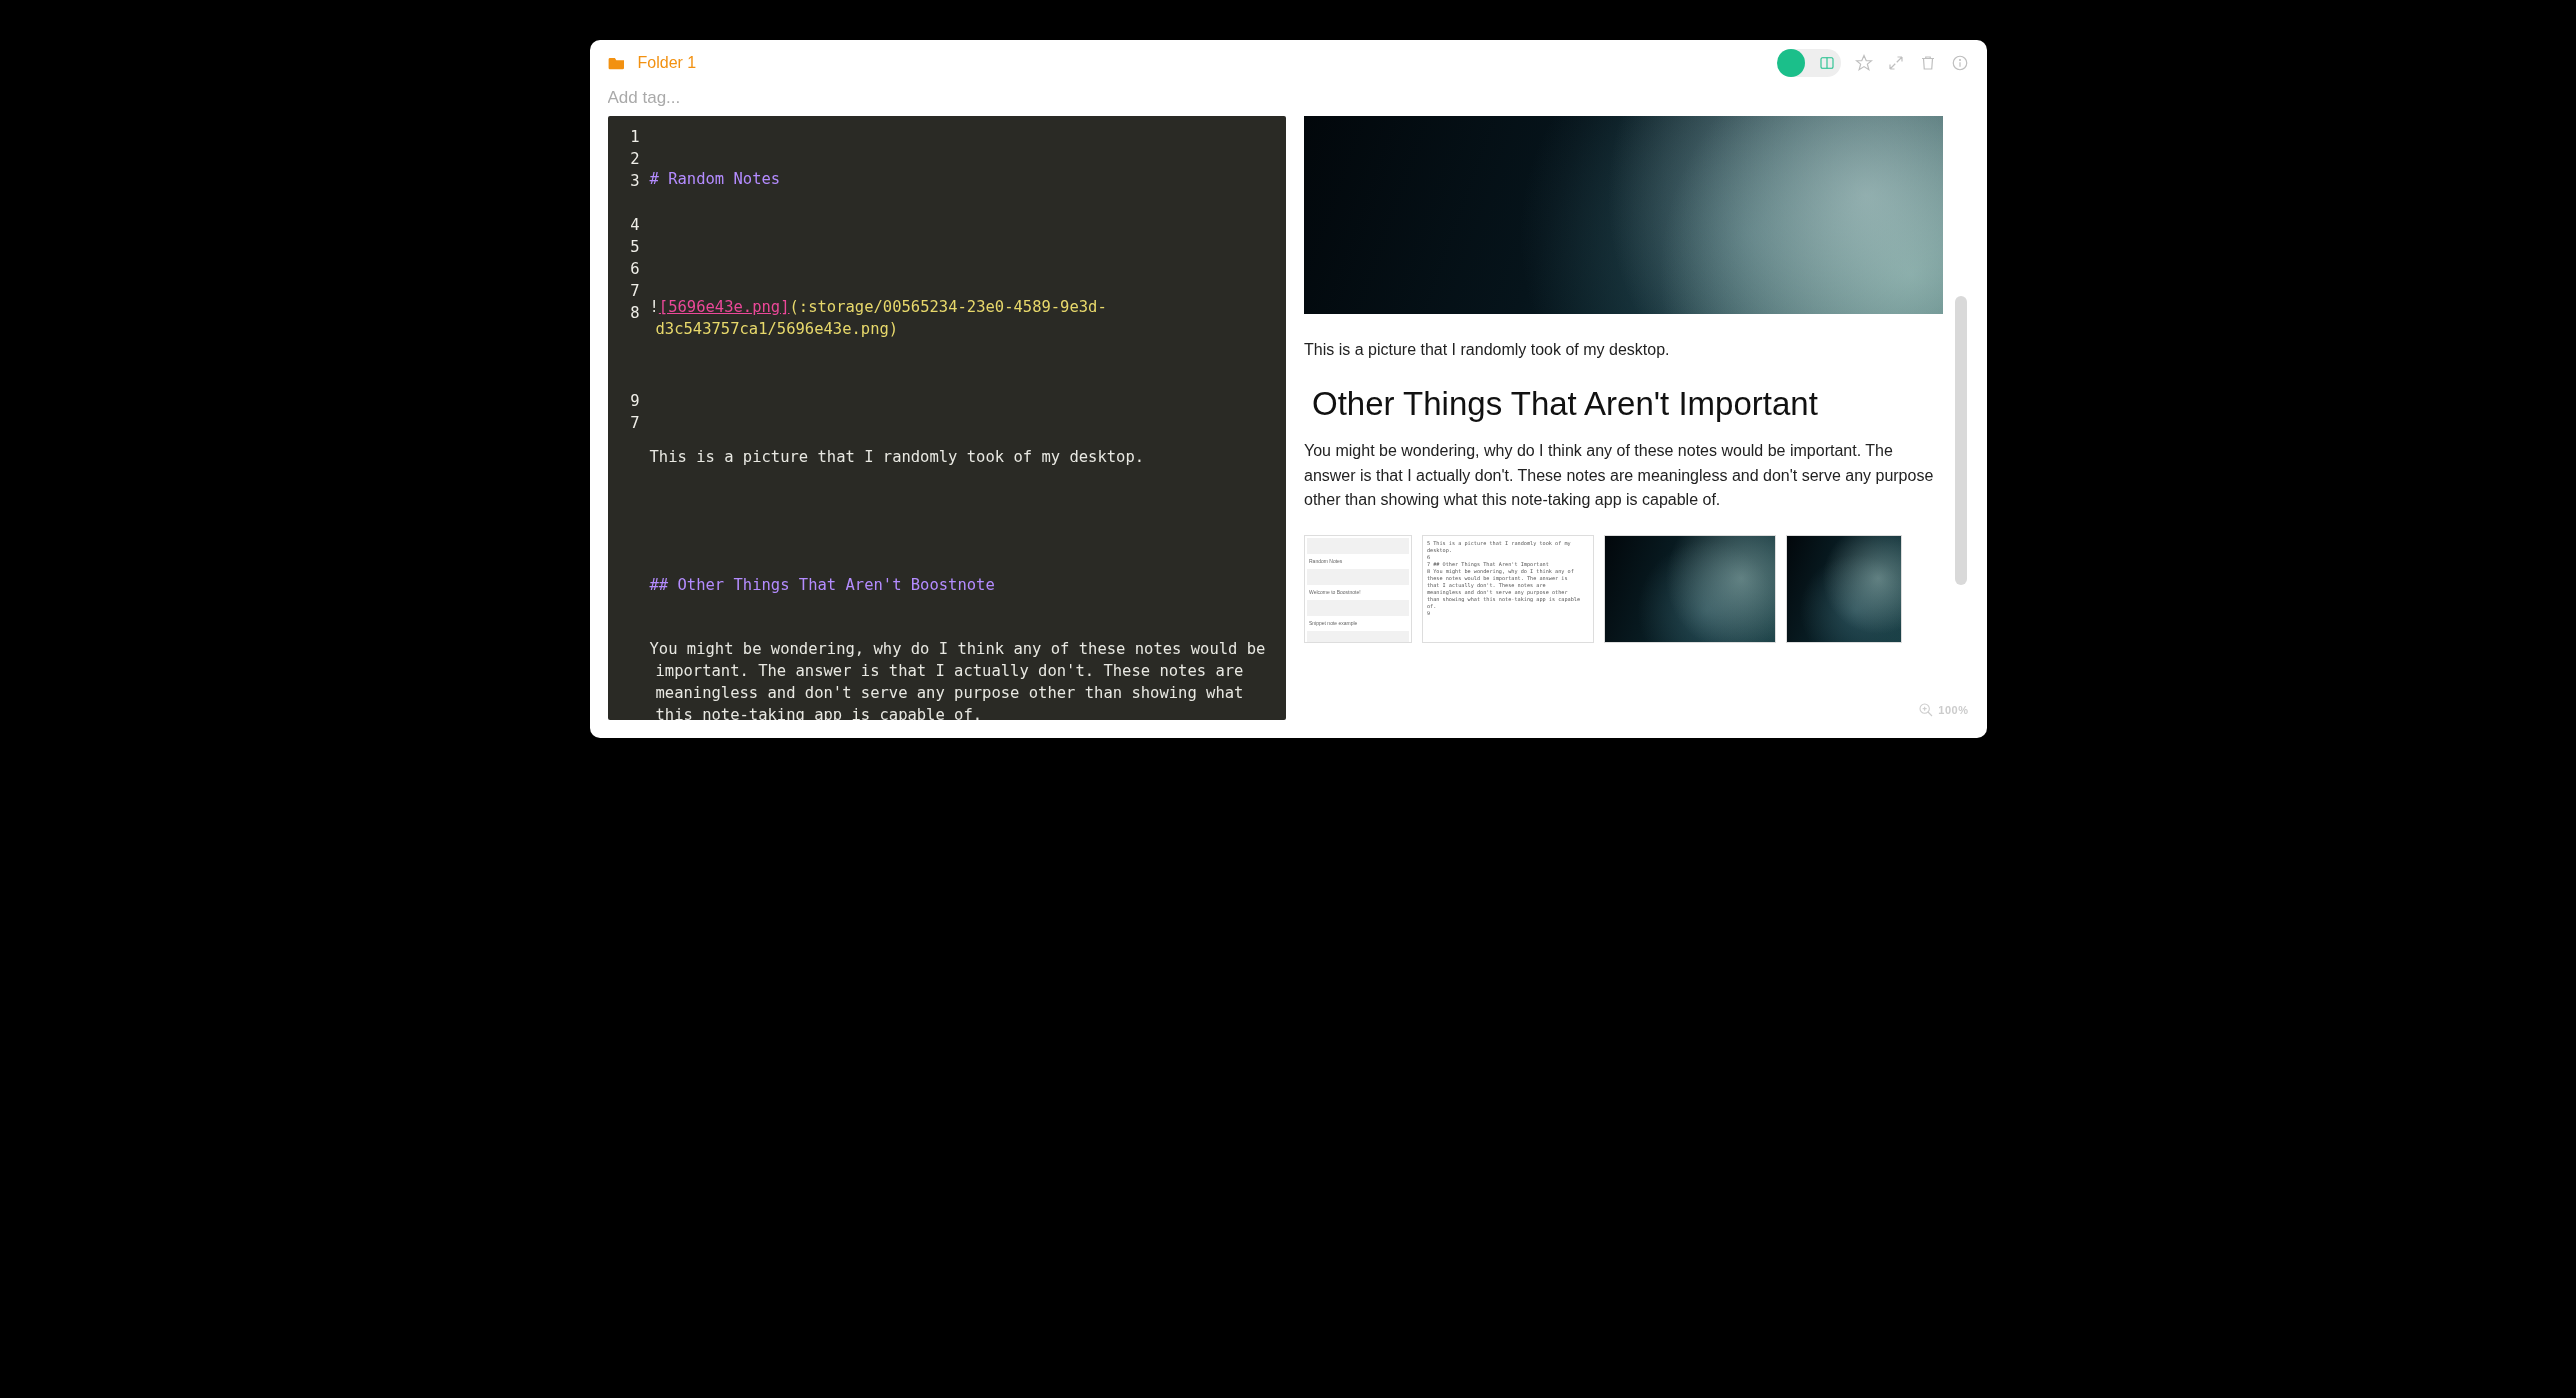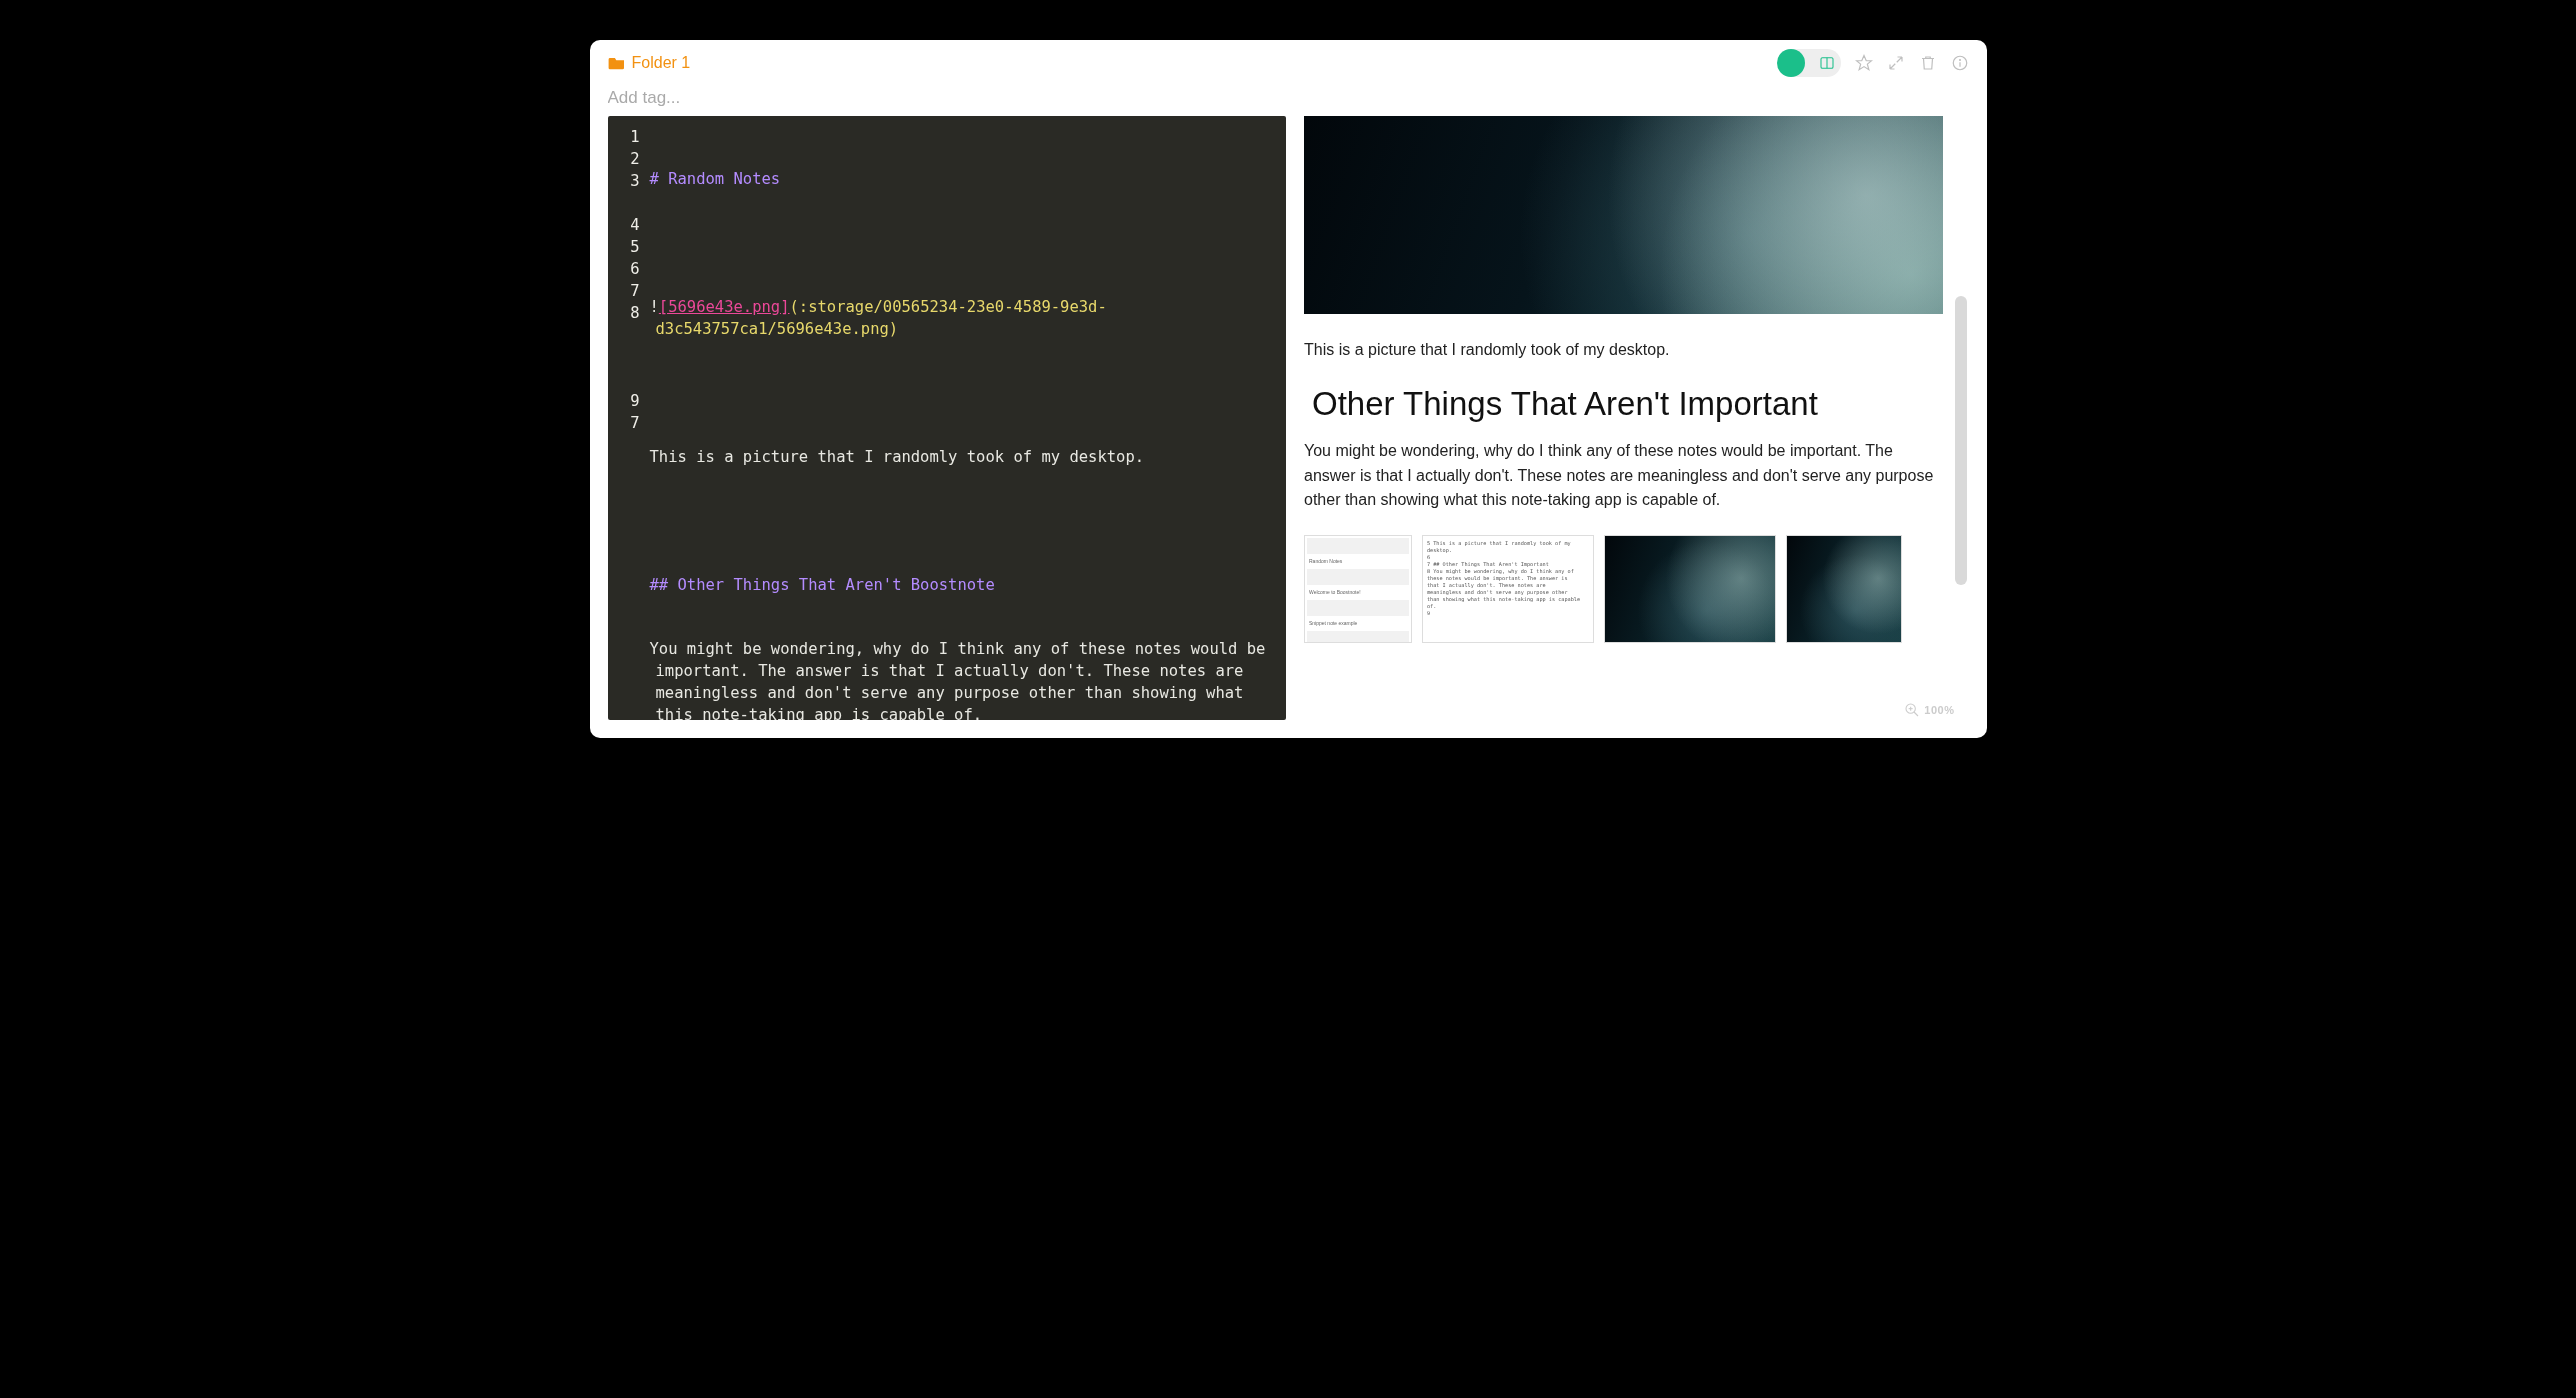--- a/index.html
+++ b/index.html
@@ -39,21 +39,21 @@
   .dot.green { background: #28c840; border:1px solid #1dad2d;}
   .titlebar-title { font-size: 13px; color: #444; }
   .toolbar {
     height: 46px;
     display: flex;
     align-items: center;
     padding: 0 18px;
     flex-shrink: 0;
   }
   .folder-label {
-    display: flex; align-items: center; gap: 6px;
+    display: flex; align-items: center; gap: 12px;
     color: #f29111; font-size: 16px; font-weight: 500;
   }
   .folder-label .ficon { width: 18px; height: 14px; fill: #f29111; }
   .toolbar-spacer { flex: 1; }
   .toolbar-right { display: flex; align-items: center; gap: 14px; }
   .toggle-pill {
     width: 64px; height: 28px; border-radius: 14px; background: #eee;
     position: relative; display: flex; align-items: center;
   }
   .toggle-pill .knob {
@@ -120,21 +120,21 @@
     background:
       radial-gradient(circle at 80% 40%, rgba(170,200,195,0.5), rgba(20,50,55,0) 50%),
       radial-gradient(circle at 60% 70%, rgba(60,100,110,0.6), rgba(10,30,35,0) 55%),
       linear-gradient(110deg, #02070b, #0d2b33 65%, #1a4046);
   }
   .vscroll {
     position: absolute; right: 2px; top: 180px; width: 12px; height: 289px;
     background: #d9d9d9; border-radius: 6px;
   }
   .zoom-badge {
-    position: absolute; right: 14px; bottom: 2px; display: flex; align-items: center; gap: 4px;
+    position: absolute; right: 0; bottom: 2px; display: flex; align-items: center; gap: 4px;
     color: #ccc; font-size: 11px; font-weight: 600; letter-spacing: 0.5px;
   }
   .zoom-badge svg { width: 16px; height: 16px; stroke: #ccc; fill: none; stroke-width: 1.6;}
 </style>
 </head>
 <body>
 
 <div class="window">
 
 

